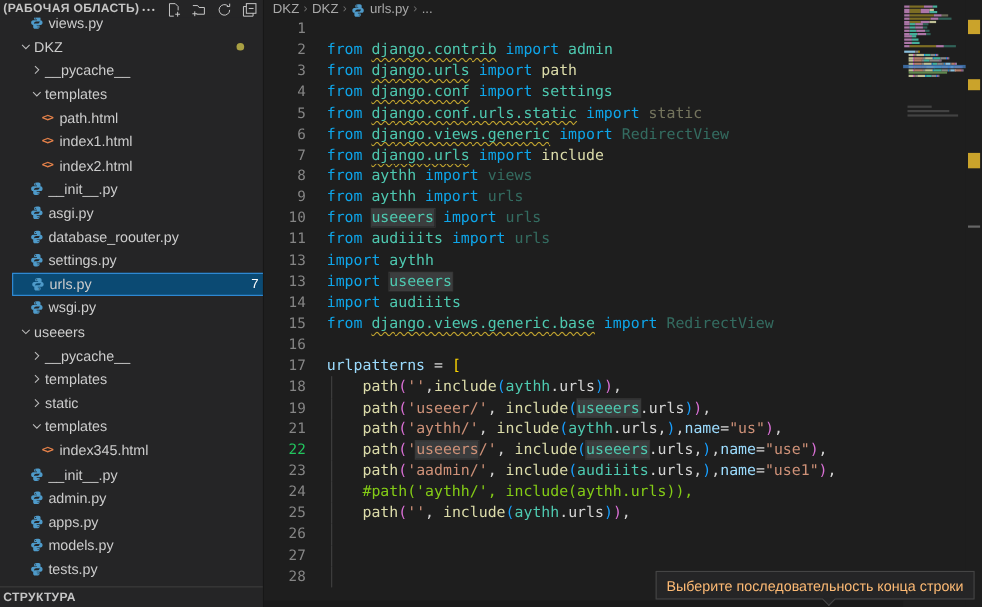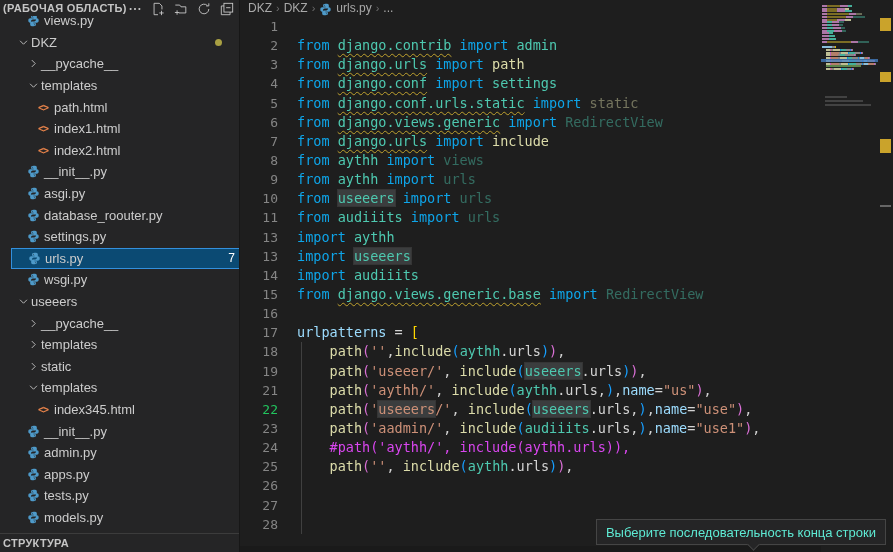--- a/index.html
+++ b/index.html
@@ -29,35 +29,35 @@
   .breadcrumb .sep{color:#6e6e6e;font-size:11px;}
   .breadcrumb .bc-item{cursor:pointer;}
   .code{position:absolute;left:0;top:17px;right:0;bottom:0;font-family:"DejaVu Sans Mono",monospace;font-size:13.5px;}
   .line{height:19.15px;line-height:19.15px;position:relative;white-space:pre;}
   .line .num{position:absolute;left:0;top:0;width:38px;text-align:right;color:#858585;font-size:13px;}
   .line .num.active{color:#22c55e;}
   .line .lc{position:absolute;left:57px;top:0;}
   .line.ind::before{content:"";position:absolute;left:61px;top:0;height:100%;width:1px;background:#404040;}
   .kw{color:#0ea5e9}.mod{color:#4EC9B0}.fn{color:#DCDCAA}.str{color:#CE9178}
   .var{color:#9CDCFE}.txt{color:#D4D4D4}.b1{color:#FFD700}.b2{color:#DA70D6}
-  .b3{color:#179FFF}.com{color:#d946ef}
+  .b3{color:#179FFF}.com{color:#84cc16}
   .dim{opacity:.45}
   .u{text-decoration:underline;text-decoration-style:wavy;text-decoration-color:#bfa22e;text-decoration-thickness:1px;text-underline-offset:3px;}
   .hl{background:rgba(95,99,101,.45);box-shadow:0 0 0 1px rgba(125,125,125,.25);}
 
   
   .minimap{position:absolute;top:0;right:15px;width:57px;height:552px;background:#1e1e1e;z-index:4;cursor:pointer;}
   .mm-line{position:absolute;height:2px;display:flex;}
   .mm-tok{height:2px;}
   .mm-cur{position:absolute;left:0;width:57px;height:3px;background:rgba(70,130,200,.75);}
   .ruler{position:absolute;top:0;right:0;width:15px;height:552px;background:#1e1e1e;z-index:4;}
   .ruler .mark{position:absolute;left:2px;width:11px;}
 
   
-  .tooltip{position:absolute;right:7px;bottom:7px;height:24px;background:#252526;border:1px solid #454545;color:#5eead4;font-size:13px;display:flex;align-items:center;padding:0 9px;z-index:9;}
+  .tooltip{position:absolute;right:7px;bottom:7px;height:24px;background:#252526;border:1px solid #454545;color:#fdba74;font-size:13px;display:flex;align-items:center;padding:0 9px;z-index:9;}
   .tooltip .arrow{position:absolute;left:152px;bottom:-5px;width:8px;height:8px;background:#252526;border-right:1px solid #454545;border-bottom:1px solid #454545;transform:rotate(45deg);}
   .statusline{position:absolute;left:240px;right:0;bottom:0;height:6px;background:#1a1a1a;z-index:3;}
 </style>
 </head>
 <body>
 
 <div class="sidebar">
   <div class="exp-header">
     <span class="exp-title">(РАБОЧАЯ ОБЛАСТЬ)</span>
     <span class="exp-icons">
@@ -298,32 +298,32 @@
       </div>
       <div class="trow" style="padding-left: 14px;">
         <span class="ficon">
           <svg width="13" height="13" viewBox="0 0 16 16">
             <path fill="#4e9ac9" d="M8 1C5.8 1 5 1.9 5 3v1.6h3.2v.7H3.9C2.4 5.3 1.6 6.4 1.6 8c0 1.6.8 2.7 2.3 2.7h1V9.2c0-1.3 1-2.3 2.3-2.3h2.9c1.2 0 2-.9 2-2V3c0-1.1-.8-2-2.1-2H8z"></path>
             <path fill="#4e9ac9" d="M8 15c2.2 0 3-.9 3-2v-1.6H7.8v-.7h4.3c1.5 0 2.3-1.1 2.3-2.7 0-1.6-.8-2.7-2.3-2.7h-1v1.5c0 1.3-1 2.3-2.3 2.3H5.9c-1.2 0-2 .9-2 2V13c0 1.1.8 2 2.1 2H8z"></path>
             <circle cx="6.6" cy="2.9" r=".6" fill="#252526"></circle>
             <circle cx="9.4" cy="13.1" r=".6" fill="#252526"></circle>
           </svg>
         </span>
+        <span>models.py</span>
+      </div>
+      <div class="trow" style="padding-left: 14px;">
+        <span class="ficon">
+          <svg width="13" height="13" viewBox="0 0 16 16">
+            <path fill="#4e9ac9" d="M8 1C5.8 1 5 1.9 5 3v1.6h3.2v.7H3.9C2.4 5.3 1.6 6.4 1.6 8c0 1.6.8 2.7 2.3 2.7h1V9.2c0-1.3 1-2.3 2.3-2.3h2.9c1.2 0 2-.9 2-2V3c0-1.1-.8-2-2.1-2H8z"></path>
+            <path fill="#4e9ac9" d="M8 15c2.2 0 3-.9 3-2v-1.6H7.8v-.7h4.3c1.5 0 2.3-1.1 2.3-2.7 0-1.6-.8-2.7-2.3-2.7h-1v1.5c0 1.3-1 2.3-2.3 2.3H5.9c-1.2 0-2 .9-2 2V13c0 1.1.8 2 2.1 2H8z"></path>
+            <circle cx="6.6" cy="2.9" r=".6" fill="#252526"></circle>
+            <circle cx="9.4" cy="13.1" r=".6" fill="#252526"></circle>
+          </svg>
+        </span>
         <span>tests.py</span>
-      </div>
-      <div class="trow" style="padding-left: 14px;">
-        <span class="ficon">
-          <svg width="13" height="13" viewBox="0 0 16 16">
-            <path fill="#4e9ac9" d="M8 1C5.8 1 5 1.9 5 3v1.6h3.2v.7H3.9C2.4 5.3 1.6 6.4 1.6 8c0 1.6.8 2.7 2.3 2.7h1V9.2c0-1.3 1-2.3 2.3-2.3h2.9c1.2 0 2-.9 2-2V3c0-1.1-.8-2-2.1-2H8z"></path>
-            <path fill="#4e9ac9" d="M8 15c2.2 0 3-.9 3-2v-1.6H7.8v-.7h4.3c1.5 0 2.3-1.1 2.3-2.7 0-1.6-.8-2.7-2.3-2.7h-1v1.5c0 1.3-1 2.3-2.3 2.3H5.9c-1.2 0-2 .9-2 2V13c0 1.1.8 2 2.1 2H8z"></path>
-            <circle cx="6.6" cy="2.9" r=".6" fill="#252526"></circle>
-            <circle cx="9.4" cy="13.1" r=".6" fill="#252526"></circle>
-          </svg>
-        </span>
-        <span>models.py</span>
       </div>
     </div>
   <div class="outline-bar">
     <span>СТРУКТУРА</span>
   </div>
 </div>
 
 <div class="editor">
   <div class="breadcrumb">
       <span class="bc-item">DKZ</span>

